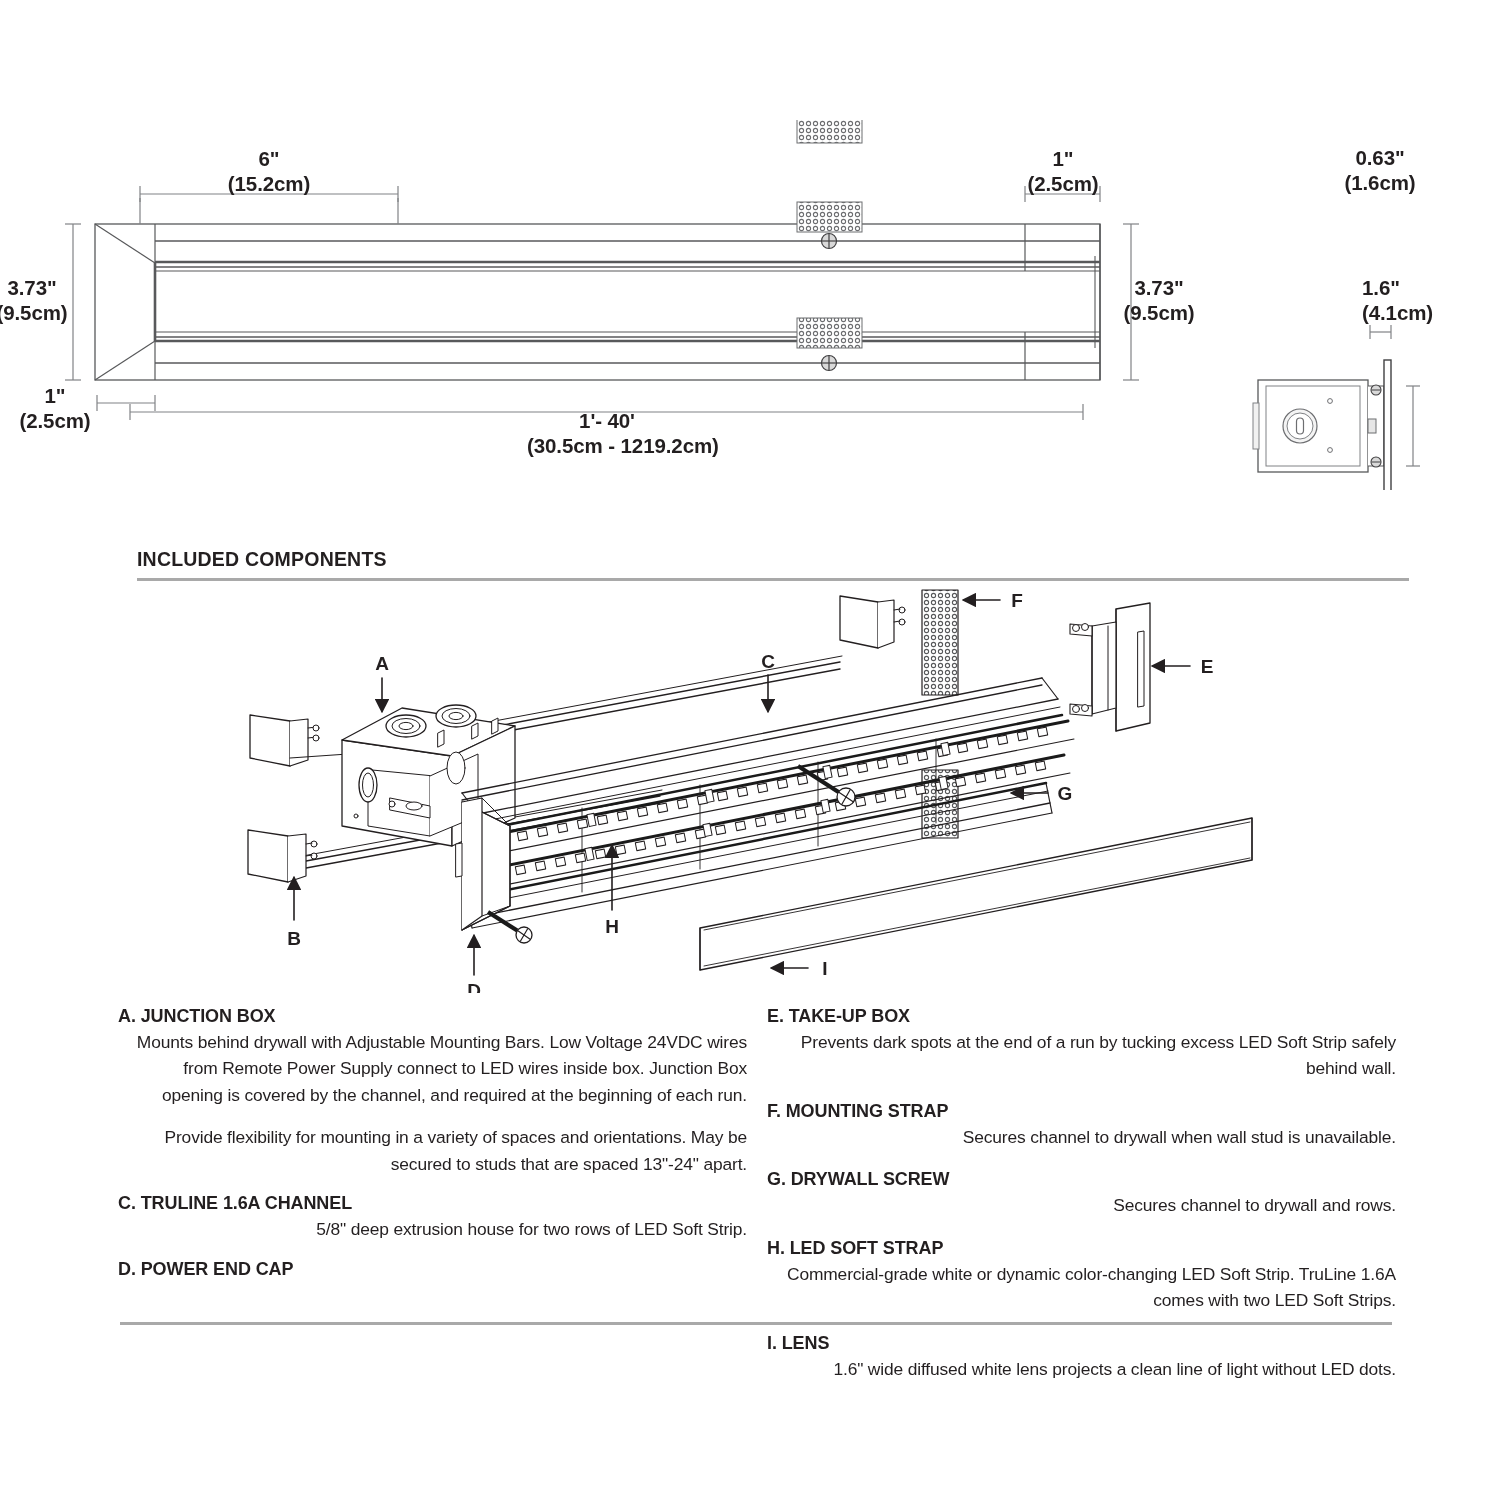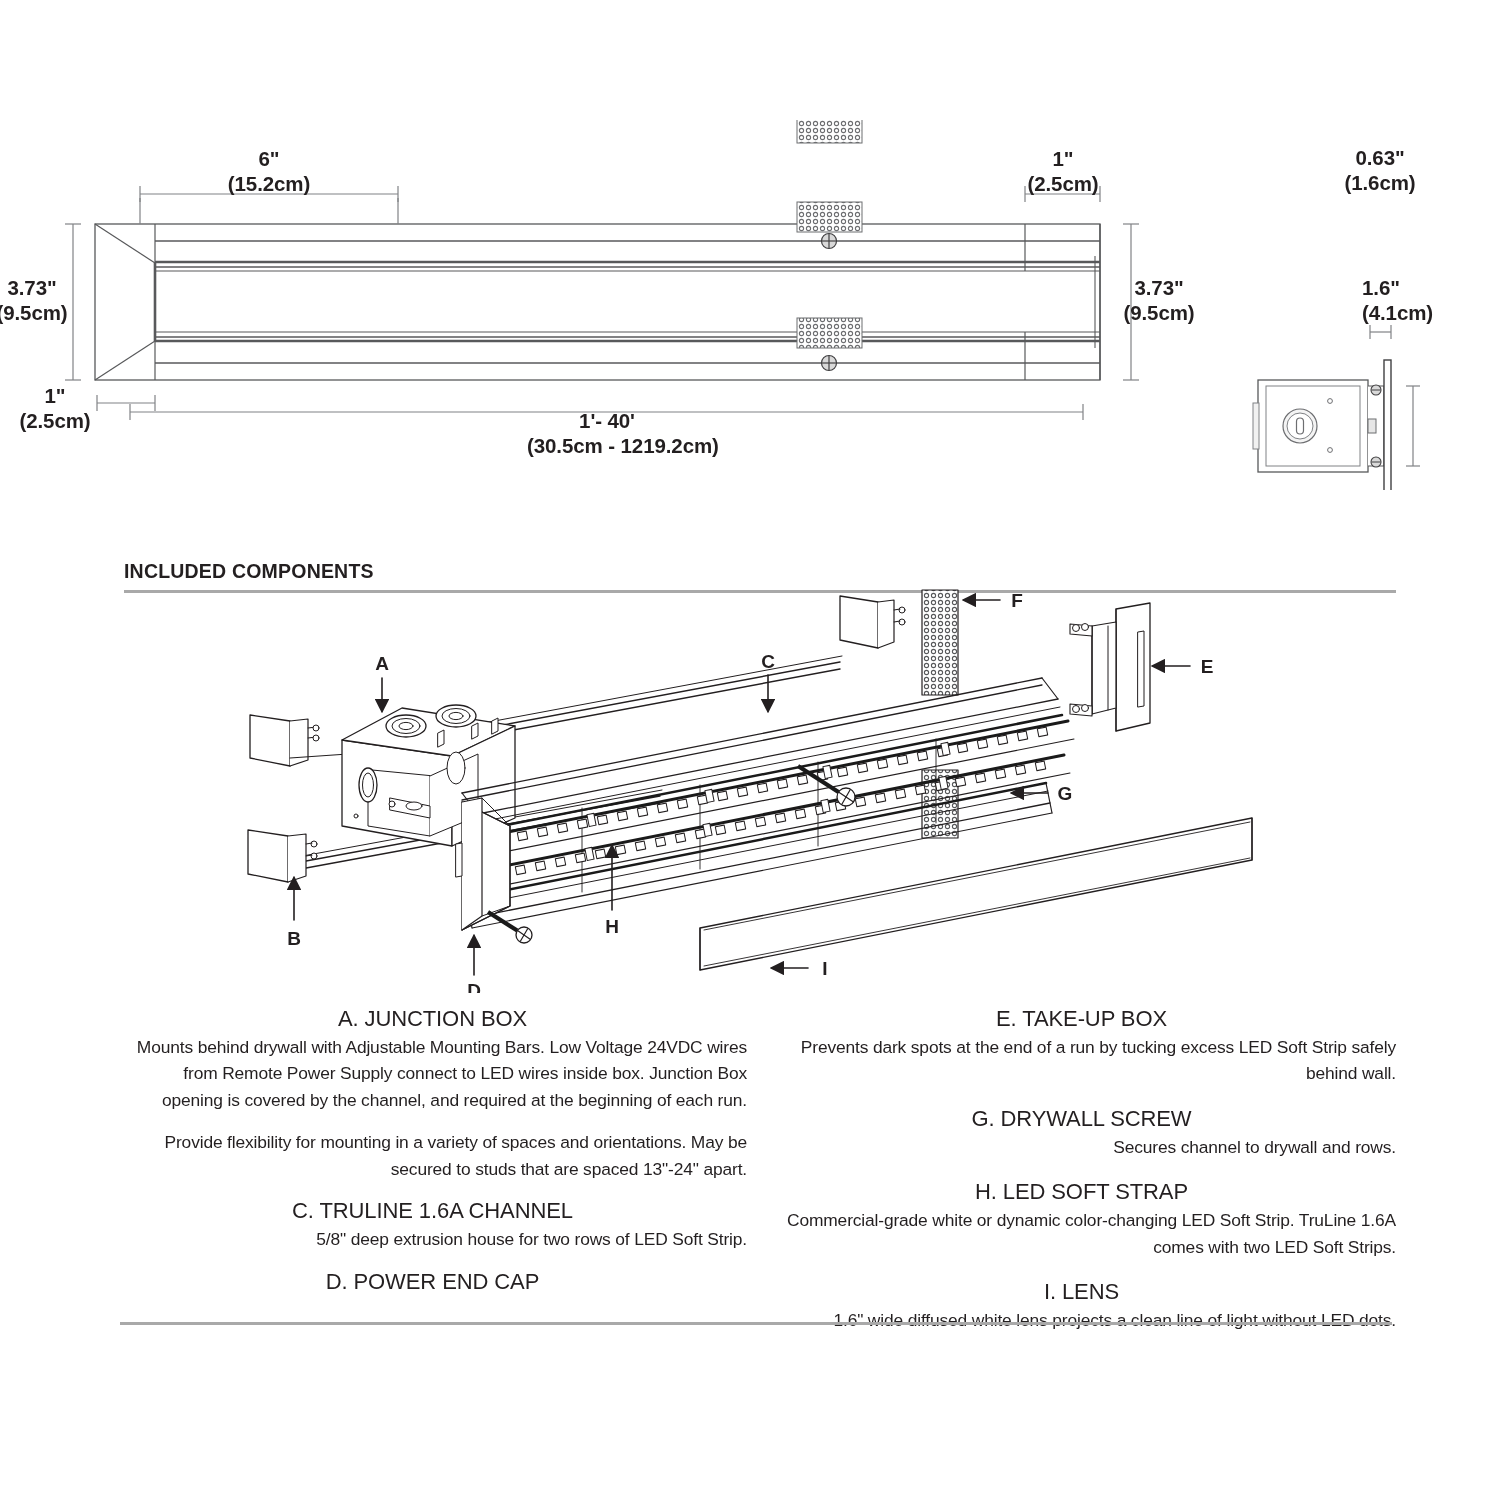--- a/index.html
+++ b/index.html
@@ -31,23 +31,22 @@
     line-height: 1.22;
     text-align: center;
     white-space: nowrap;
     letter-spacing: -0.1px;
   }
   .dim-label .sub { display:block; font-weight: 700; }
 
   
   #section-header {
     position: absolute;
-    left: 124px; top: 548px;
+    left: 137px; top: 548px;
     width: 1272px;
-    margin-top: 12px;
   }
   #section-header .title {
     font-size: 19.5px;
     font-weight: 700;
     letter-spacing: 0.2px;
     color: #231f20;
   }
   .rule {
     height: 3px;
     background: #a9a9a9;
@@ -73,26 +72,25 @@
   #components-text {
     position: absolute;
     left: 118px; top: 1006px;
     width: 1278px;
     display: flex;
     gap: 20px;
   }
   .col { width: 630px; }
   .comp-item { margin-bottom: 16px; }
   .comp-title {
-    font-size: 22px;
-    font-weight: 400;
+    font-size: 18px;
+    font-weight: 700;
     color: #231f20;
     letter-spacing: -0.1px;
     margin-bottom: 2px;
-    text-align: center;
   }
   .comp-desc {
     font-size: 17.4px;
     font-weight: 400;
     color: #231f20;
     line-height: 1.52;
     letter-spacing: -0.15px;
     text-align: right;
   }
   .col-right .comp-item { margin-bottom: 19px; }
@@ -555,20 +553,24 @@
         <div class="comp-title">D. POWER END CAP</div>
       </div>
     </div>
 
     <div class="col col-right">
       <div class="comp-item">
         <div class="comp-title">E. TAKE-UP BOX</div>
         <div class="comp-desc">Prevents dark spots at the end of a run by tucking excess LED Soft Strip safely behind wall.</div>
       </div>
       <div class="comp-item">
+        <div class="comp-title">F. MOUNTING STRAP</div>
+        <div class="comp-desc">Secures channel to drywall when wall stud is unavailable.</div>
+      </div>
+      <div class="comp-item">
         <div class="comp-title">G. DRYWALL SCREW</div>
         <div class="comp-desc">Secures channel to drywall and rows.</div>
       </div>
       <div class="comp-item">
         <div class="comp-title">H. LED SOFT STRAP</div>
         <div class="comp-desc">Commercial-grade white or dynamic color-changing LED Soft Strip. TruLine 1.6A comes with two LED Soft Strips.</div>
       </div>
       <div class="comp-item">
         <div class="comp-title">I. LENS</div>
         <div class="comp-desc">1.6" wide diffused white lens projects a clean line of light without LED dots.</div>

